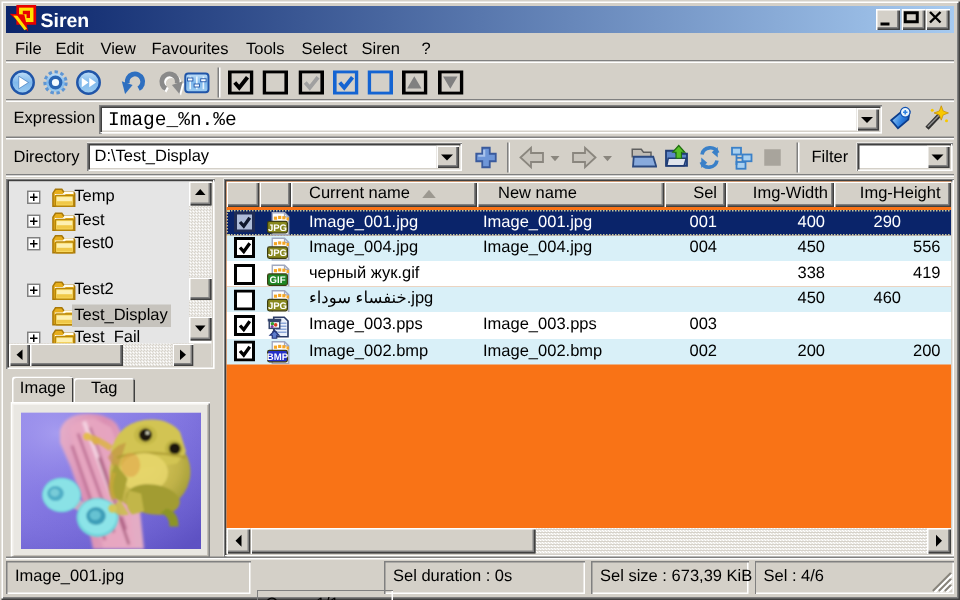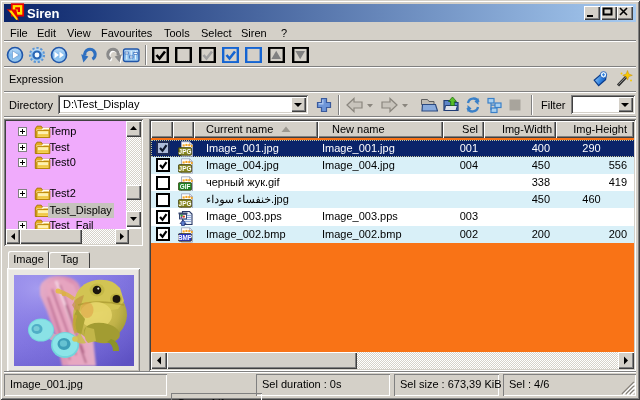--- a/index.html
+++ b/index.html
@@ -150,20 +150,26 @@
       <rect x="1.2" y="0.7" width="14.6" height="14.6" fill="none" stroke="#000" stroke-width="2.4"></rect>
       <polygon points="8.2,3.8 13,12 3.4,12" fill="#808080"></polygon>
     </svg>
   <svg class="cb17" style="left:291.8px" width="17" height="16">
       <rect x="1.2" y="0.7" width="14.6" height="14.6" fill="none" stroke="#000" stroke-width="2.4"></rect>
       <polygon points="8.2,12.2 13,4 3.4,4" fill="#808080"></polygon>
     </svg>
   <div class="groove" style="top:66px"></div>
 
   <span class="abs t11" style="left:9px;top:73px">Expression</span>
+  <div class="abs sunken" style="left:66px;top:70px;width:522px;height:19px;">
+    <span class="abs" style="left:6px;top:2px;font-family:'Liberation Mono',monospace;font-size:13px;">Image_%n.%e</span>
+    <div class="combobtn" style="right:2px;top:2px;width:15px;height:15px;">
+        <div class="darr" style="left:3px;top:6px"></div>
+      </div>
+  </div>
   <svg class="abs" style="left:592px;top:70px" width="18" height="18" viewBox="0 0 18 18">
     <defs>
         <linearGradient id="tagg" x1="0" y1="0" x2="1" y2="1">
       <stop offset="0" stop-color="#8CC4F4"></stop>
           <stop offset="0.5" stop-color="#2E80E0"></stop>
           <stop offset="1" stop-color="#1050B0"></stop>
         </linearGradient>
       </defs>
     <g transform="rotate(-40 9 9)">
       <path d="M3 5.5 L12 5.5 L16 9 L12 12.5 L3 12.5 z" fill="url(#tagg)" stroke="#0A3C8C" stroke-width="1.2"></path>
@@ -232,21 +238,21 @@
   <div class="vsep" style="left:531px;top:95px;height:20px;"></div>
   <span class="abs t11" style="left:541px;top:99px">Filter</span>
   <div class="abs sunken" style="left:571px;top:95px;width:64px;height:19px;">
     <div class="combobtn" style="right:2px;top:2px;width:15px;height:15px;">
         <div class="darr" style="left:3px;top:6px"></div>
       </div>
   </div>
   <div class="groove" style="top:116px"></div>
 
   <div class="abs sunken" style="left:4px;top:119px;width:139px;height:127px;background:#fff;">
-    <div class="abs" id="treebody" style="left:2px;top:2px;width:120px;height:116px;background:#f0abfc;overflow:hidden;">
+    <div class="abs" id="treebody" style="left:2px;top:2px;width:120px;height:116px;background:#e5e5e5;overflow:hidden;">
       <div class="treerow" style="top:3px">
           <div class="texp"></div>
           <svg class="abs" style="left:22px;top:0" width="17" height="16" viewBox="0 0 17 16">
             <path d="M1.3 13.5 V4.8 L3 2.2 h4.2 l1.4 2 h6.6 l0.6 1 V13.5 z" fill="#E7AE1C" stroke="#A87808" stroke-width="1"></path>
             <path d="M2.6 6.2 h5.6 l1.2 -1.6 h5.6" fill="none" stroke="#FFFDF2" stroke-width="1.6"></path>
             <rect x="2.9" y="6.4" width="12.2" height="7.1" rx="0.8" fill="#F8D860" stroke="#B8860A" stroke-width="1"></rect>
             <rect x="3.9" y="7.4" width="10.2" height="3" fill="#FDF0B2"></rect>
             <rect x="3.9" y="10.2" width="10.2" height="2.2" fill="#F0C848"></rect>
           </svg>
           <span class="tlabel">Temp</span>

